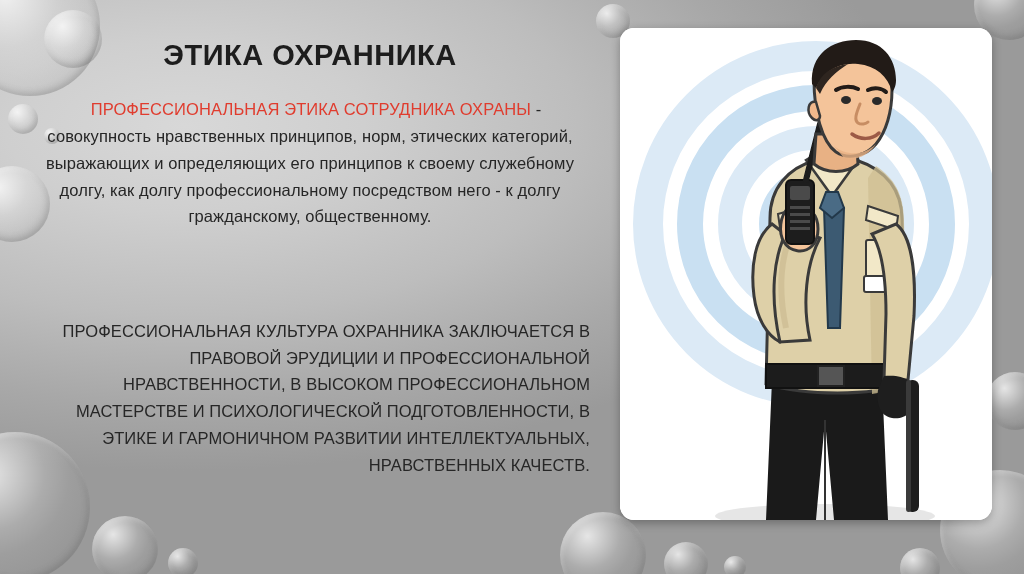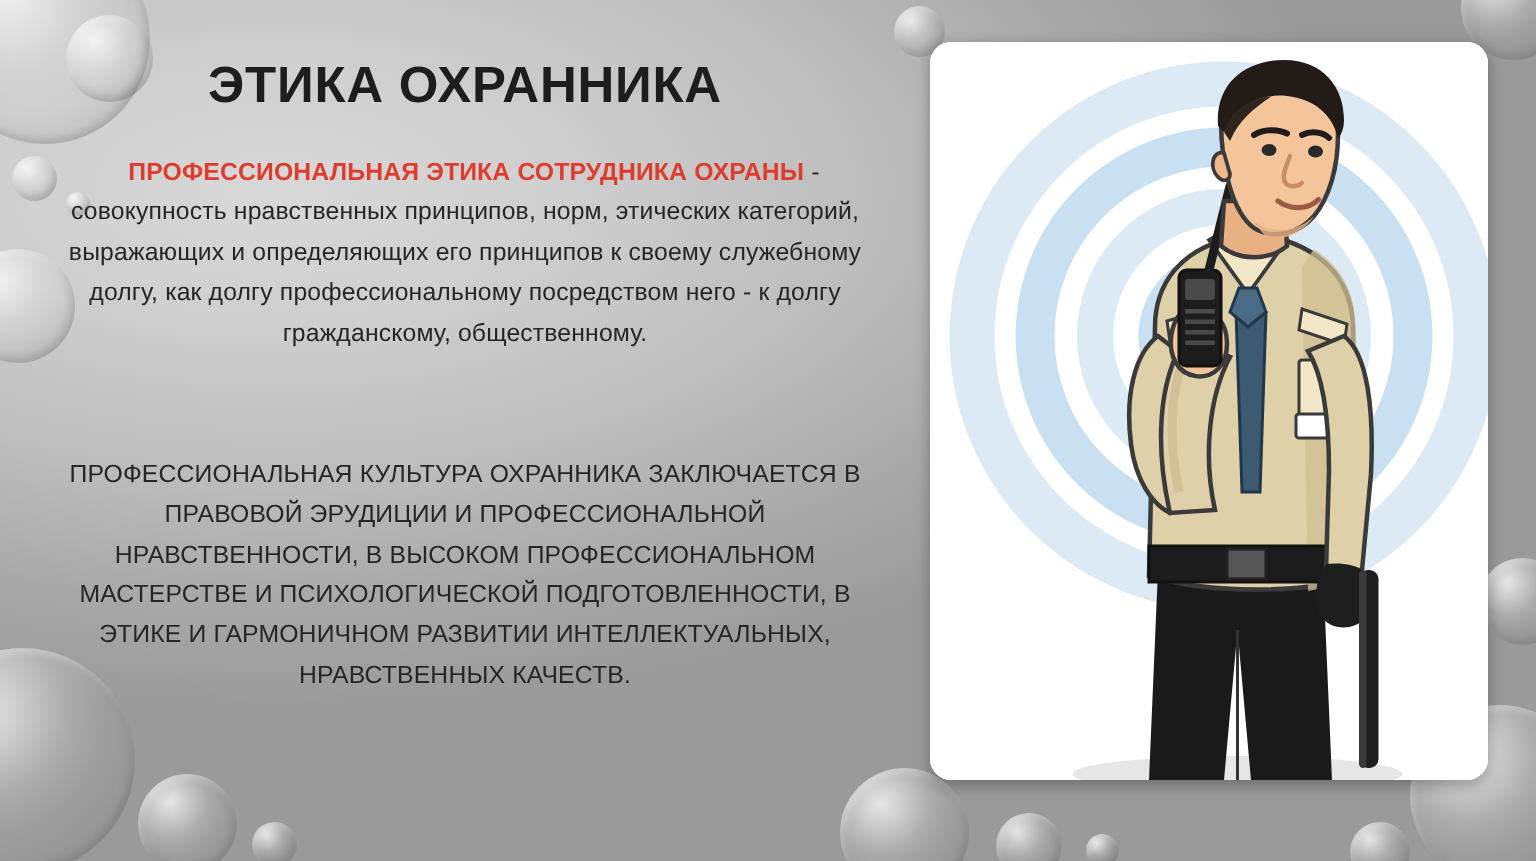--- a/index.html
+++ b/index.html
@@ -52,21 +52,21 @@
   .b16{ left: 974px;  top: -30px;  width: 70px;  height: 70px;  }
 
   .content {
     position: absolute;
     left: 24px;
     top: 30px;
     width: 572px;
   }
 
   .slide-title {
-    font-size: 34px;
+    font-size: 29px;
     font-weight: bold;
     color: #1d1d1d;
     letter-spacing: 0.5px;
     text-align: center;
     margin: 10px 0 26px 0;
     line-height: 1.05;
   }
 
   .para {
     text-align: center;
@@ -75,26 +75,27 @@
     line-height: 1.62;
     letter-spacing: 0.1px;
   }
 
   .para-1 {
     margin: 0 12px 0 12px;
   }
 
   .highlight {
     color: #e03c2e;
-    font-weight: bold;
+    font-weight: normal;
     padding-left: 12px;
   }
 
   .para-2 {
-    margin: 68px 6px 0 6px;
+    margin: 88px 6px 0 6px;
+    text-align: right;
   }
 
   
   .picture-card {
     position: absolute;
     left: 620px;
     top: 28px;
     width: 372px;
     height: 492px;
     background: #ffffff;

